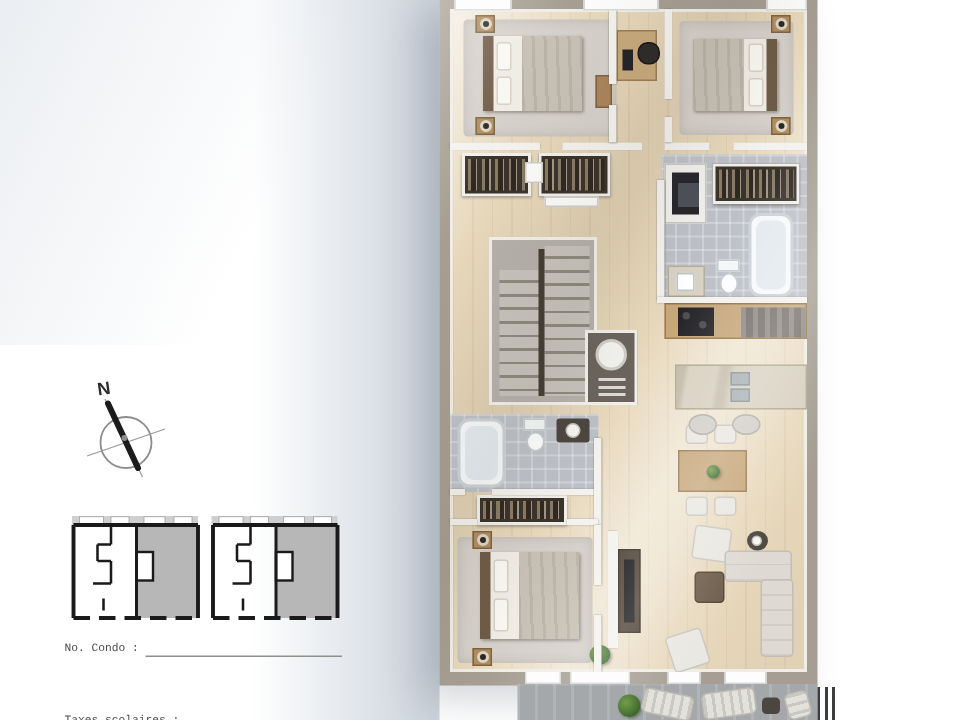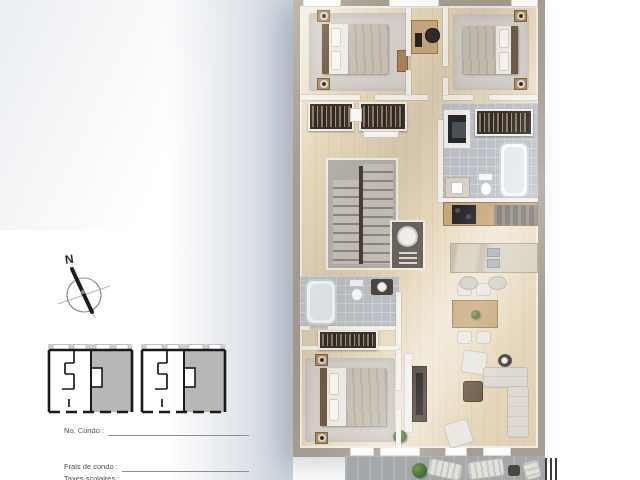--- a/index.html
+++ b/index.html
@@ -110,21 +110,21 @@
     background-image:repeating-linear-gradient(90deg, rgba(90,85,75,.18) 0 2px, rgba(0,0,0,0) 2px 6px); }
   .btable { background:#4c4640; border-radius:3px; z-index:4; }
 
   
   #compass { left:50px; top:250px; z-index:5; }
 
   
   .keyplan { top:341px; z-index:5; }
 
   
-  .frow { left:64px; width:185px; height:14px; display:flex; align-items:flex-start; z-index:5; }
+  .frow { left:43px; width:185px; height:14px; display:flex; align-items:center; z-index:5;font-family:Liberation Mono, monospace; }
   .flabel { font-size:7.5px; color:#4d4d4d; white-space:nowrap; padding-right:4px; line-height:10px; }
   .fline { flex:1; border-bottom:1px solid #8f8f8f; height:10px; }
 </style>
 </head>
 <body>
 
 <div id="stage">
 
   <div class="abs tint-topleft"></div>
   <div class="abs shadow-left"></div>
@@ -340,22 +340,18 @@
     <path d="M5,9 H88 M5,9 V71 M88,9 V71" fill="none" stroke="#1a1a1a" stroke-width="2.6"></path>
     <path d="M5,71 H88" fill="none" stroke="#1a1a1a" stroke-width="2.6" stroke-dasharray="11 6"></path>
     <path d="M47,9 V71" fill="none" stroke="#1a1a1a" stroke-width="2"></path>
     <path d="M30,9 V22 M30,22 H21 M21,22 V33 M21,33 H30 M30,33 V48 M30,48 H18 M25,58 V66" fill="none" stroke="#1a1a1a" stroke-width="1.7"></path>
   </svg>
 
   <div class="abs frow" style="top:426px">
     <span class="flabel">No. Condo :</span>
     <span class="fline"></span>
   </div>
-  <div class="abs frow" style="top:462px">
-    <span class="flabel">Frais de condo :</span>
-    <span class="fline"></span>
-  </div>
   <div class="abs frow" style="top:474px">
     <span class="flabel">Taxes scolaires :</span>
     <span class="fline"></span>
   </div>
 
 </div>
 
 </body></html>

